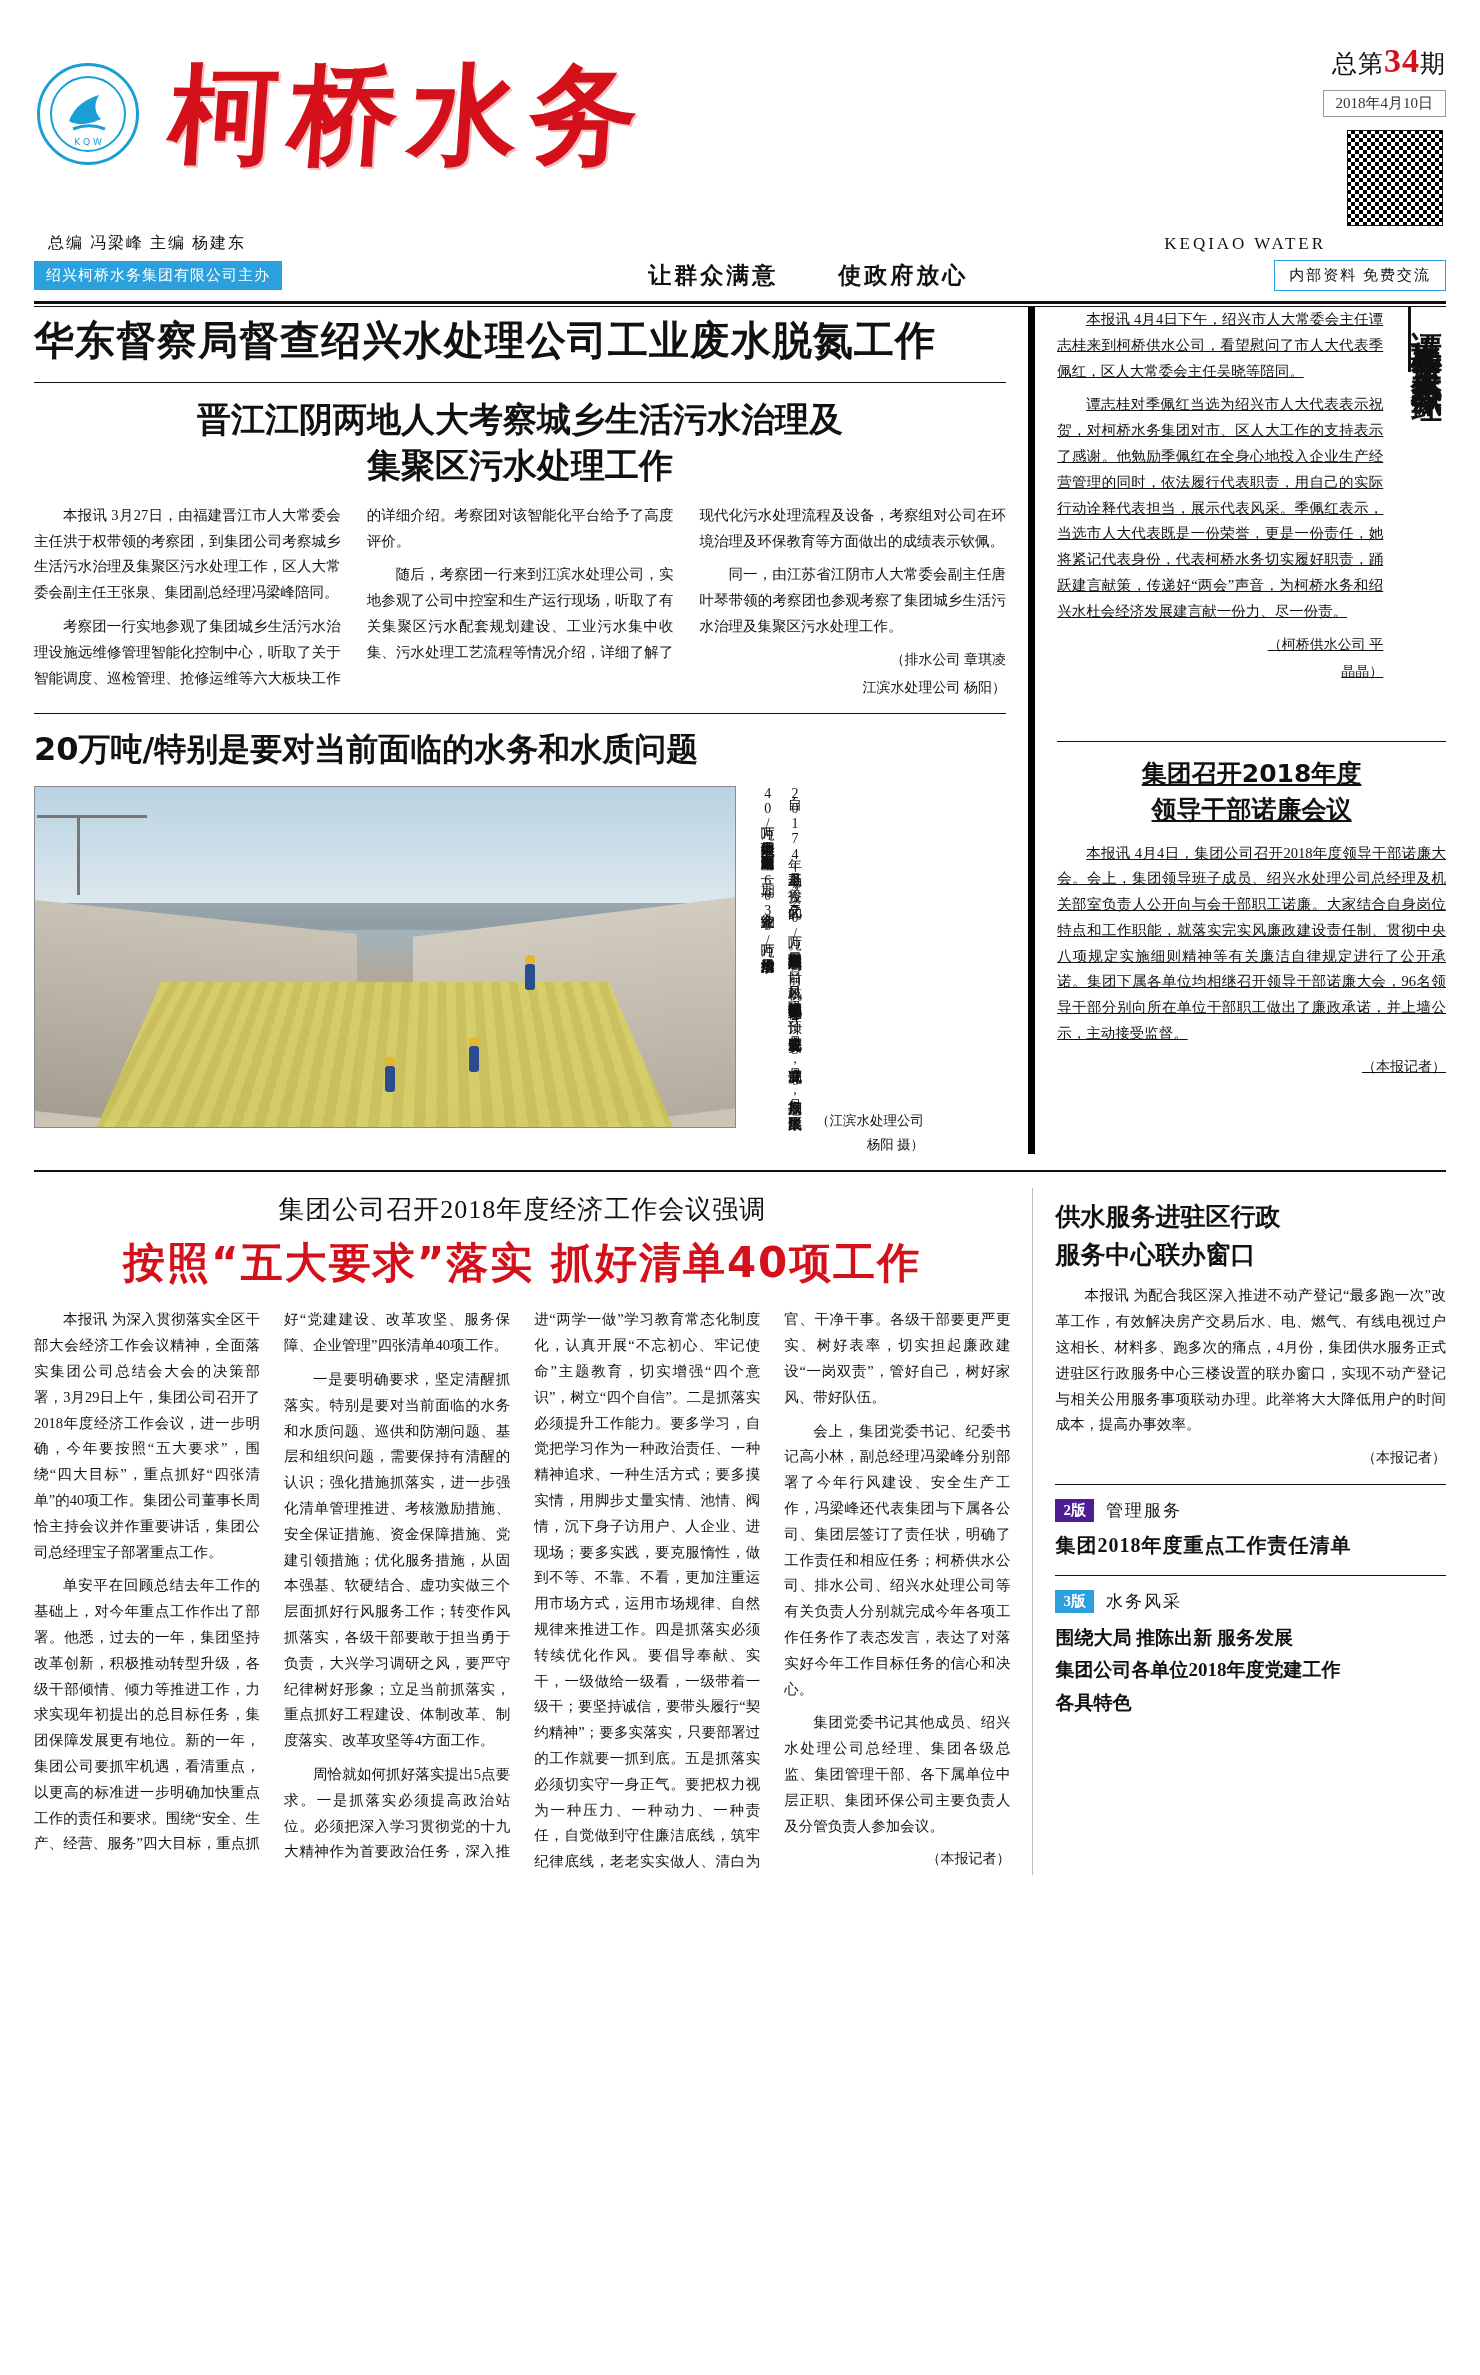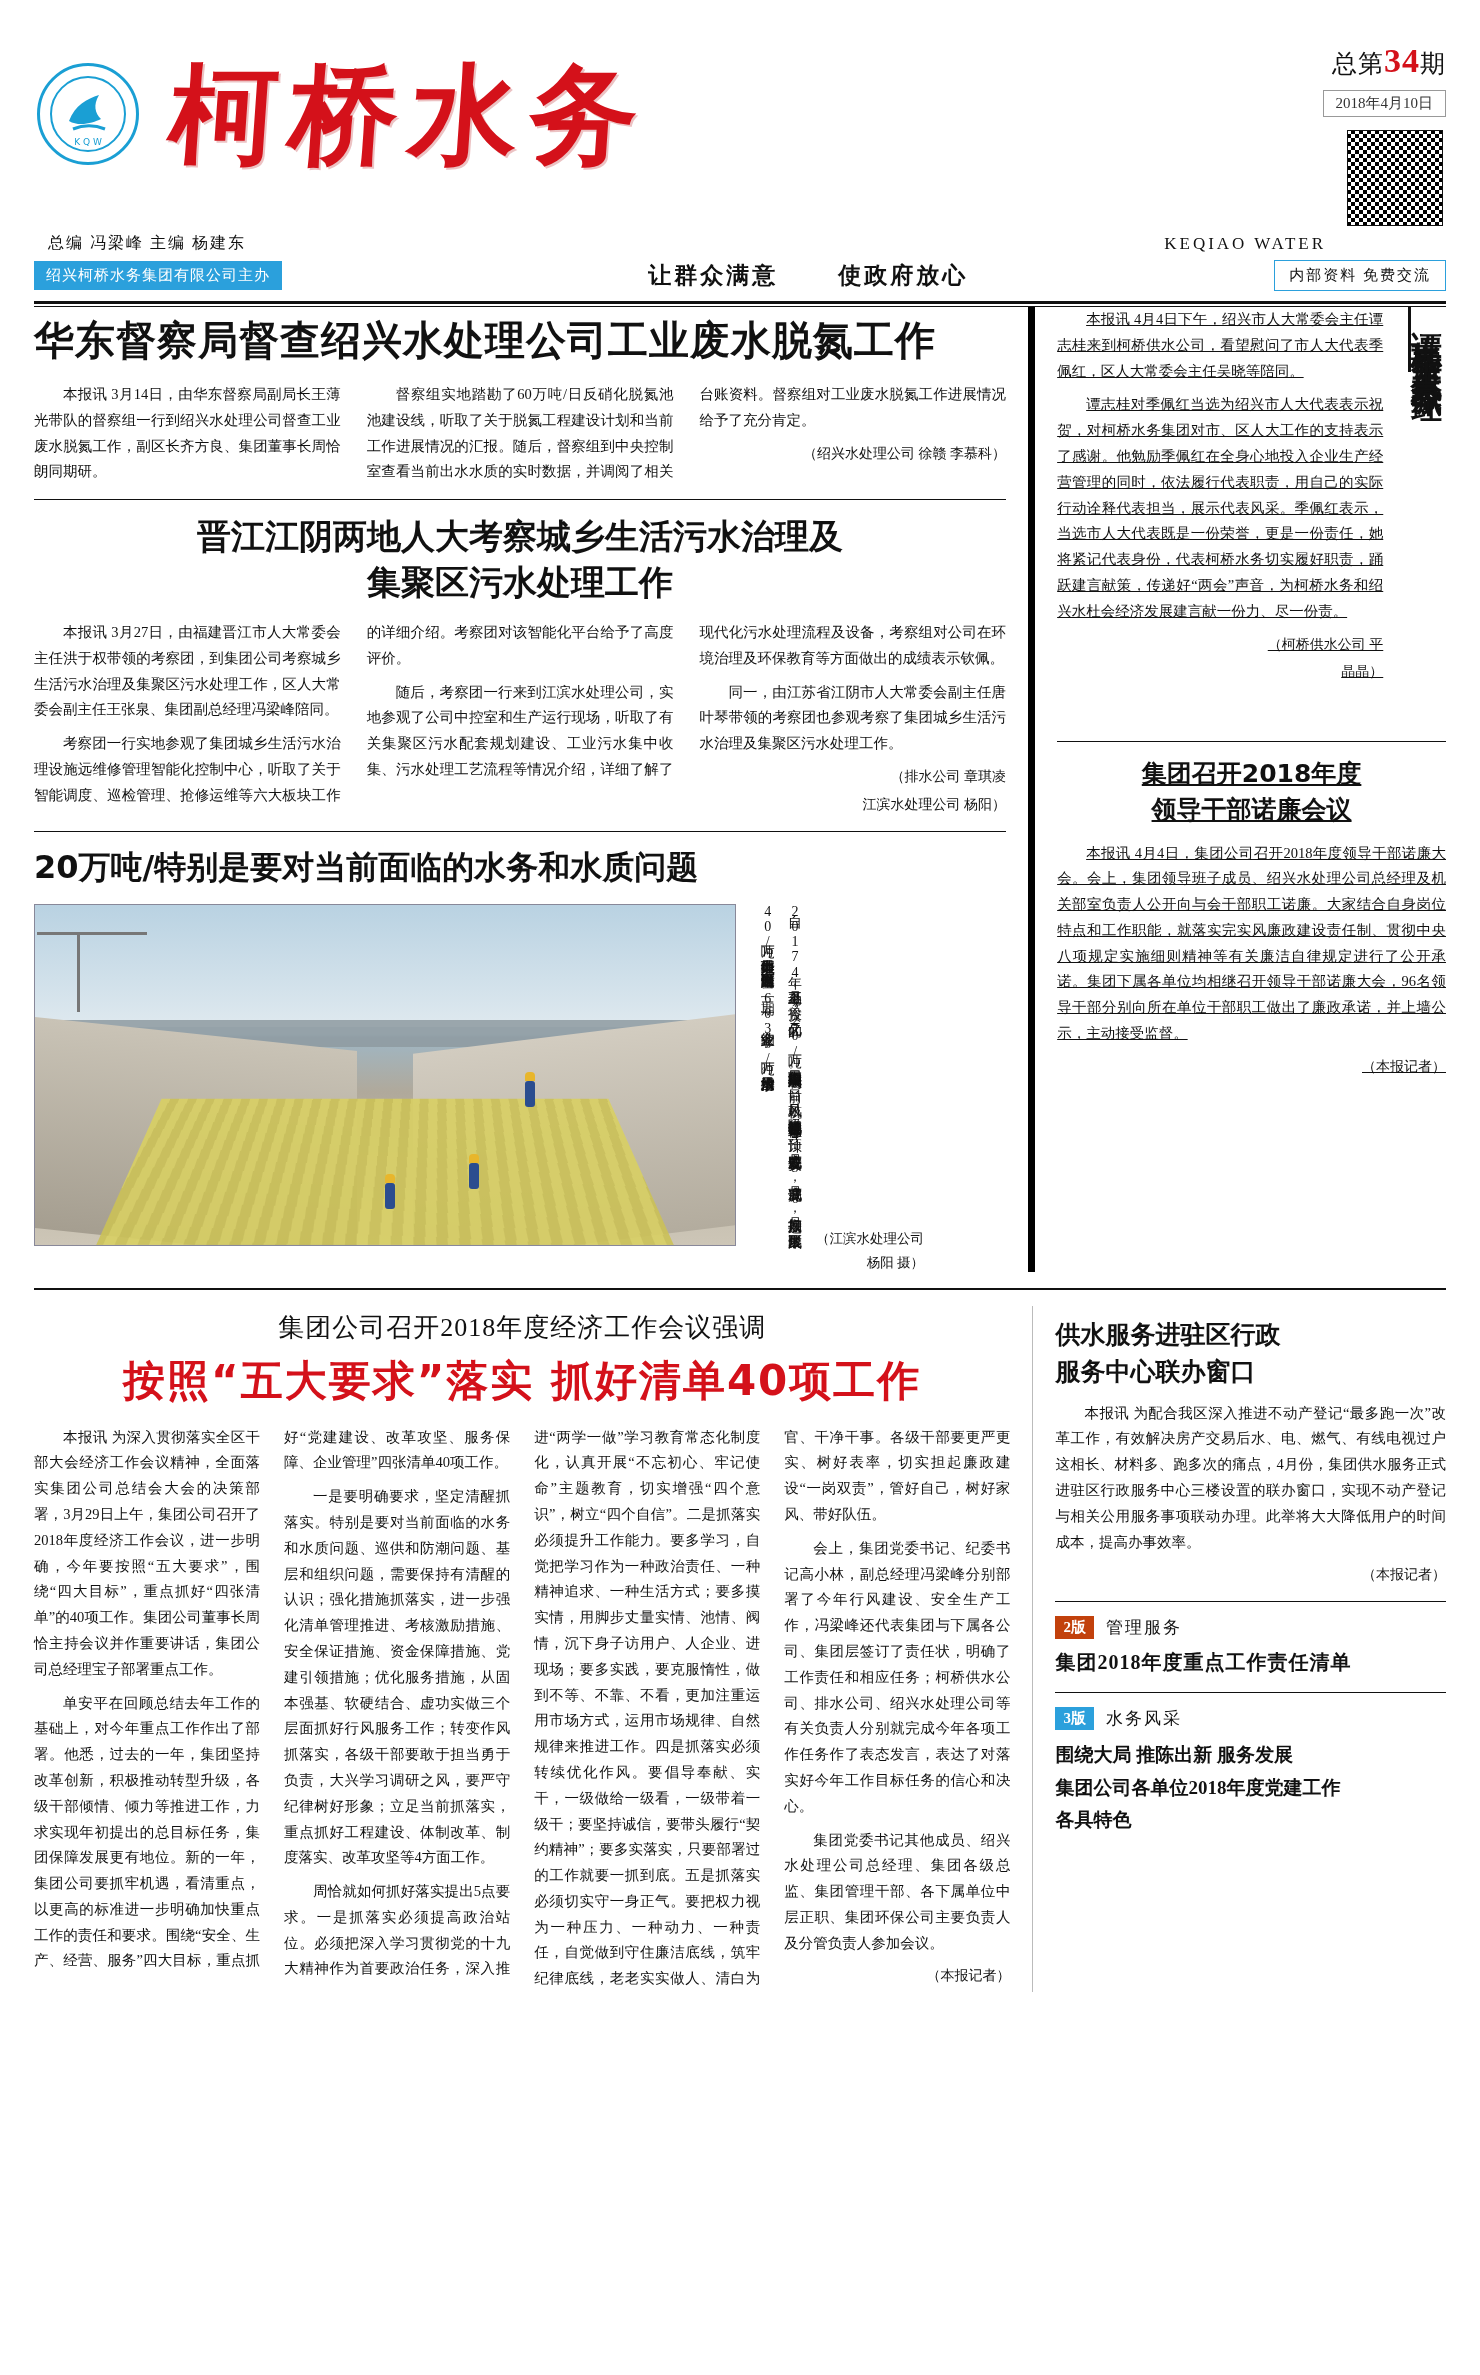--- a/index.html
+++ b/index.html
@@ -127,21 +127,21 @@
   .side-col-text{flex:1;}
   .side-head{
     font-family:"DejaVu Sans","Liberation Sans",sans-serif;
     font-weight:700;font-size:25px;text-align:center;line-height:1.45;margin:10px 0 12px;
   }
   .side-head-l{
     font-family:"DejaVu Sans","Liberation Sans",sans-serif;
     font-weight:700;font-size:25px;line-height:1.5;margin:10px 0 10px;
   }
   .pagetag{display:flex;align-items:center;gap:12px;margin-top:14px;}
-  .pagenum{background:#c2410c;color:#fff;font-size:15px;padding:2px 8px;font-weight:700;}
+  .pagenum{background:#4c1d95;color:#fff;font-size:15px;padding:2px 8px;font-weight:700;}
   .pagenum.blue{background:#2ba0dc;}
   .pagetag-label{font-size:17px;letter-spacing:2px;}
   .promo{font-size:20px;font-weight:700;letter-spacing:1px;line-height:1.55;margin-top:8px;}
   .promo2{font-size:19px;font-weight:700;line-height:1.6;margin-top:10px;}
 
   
   .kicker{text-align:center;font-size:26px;letter-spacing:1px;margin:4px 0 8px;}
   .bighead{
     text-align:center;font-family:"DejaVu Sans","Liberation Sans",sans-serif;
     font-weight:700;font-size:42px;color:#d4111a;letter-spacing:2px;margin:0 0 16px;
@@ -194,25 +194,20 @@
   </div>
 
   <div class="rule-thick"></div>
   <div class="rule-thin"></div>
 
   <div class="body-grid">
 
     <div class="col-main">
 
       <h1 class="headline1">华东督察局督查绍兴水处理公司工业废水脱氮工作</h1>
-      <div class="cols3">
-        <p class="art">本报讯  3月14日，由华东督察局副局长王薄光带队的督察组一行到绍兴水处理公司督查工业废水脱氮工作，副区长齐方良、集团董事长周恰朗同期研。</p>
-        <p class="art">督察组实地踏勘了60万吨/日反硝化脱氮池池建设线，听取了关于脱氮工程建设计划和当前工作进展情况的汇报。随后，督察组到中央控制室查看当前出水水质的实时数据，并调阅了相关台账资料。督察组对工业废水脱氮工作进展情况给予了充分肯定。</p>
-        <div class="sig">（绍兴水处理公司  徐赣  李慕科）</div>
-      </div>
 
       <div class="hr-sep"></div>
 
       <h2 class="headline2">
         <span>晋江江阴两地人大考察城乡生活污水治理及</span><br>
         <span>集聚区污水处理工作</span>
       </h2>
       <div class="cols3">
         <p class="art">本报讯  3月27日，由福建晋江市人大常委会主任洪于权带领的考察团，到集团公司考察城乡生活污水治理及集聚区污水处理工作，区人大常委会副主任王张泉、集团副总经理冯梁峰陪同。</p>
         <p class="art">考察团一行实地参观了集团城乡生活污水治理设施远维修管理智能化控制中心，听取了关于智能调度、巡检管理、抢修运维等六大板块工作的详细介绍。考察团对该智能化平台给予了高度评价。</p>

